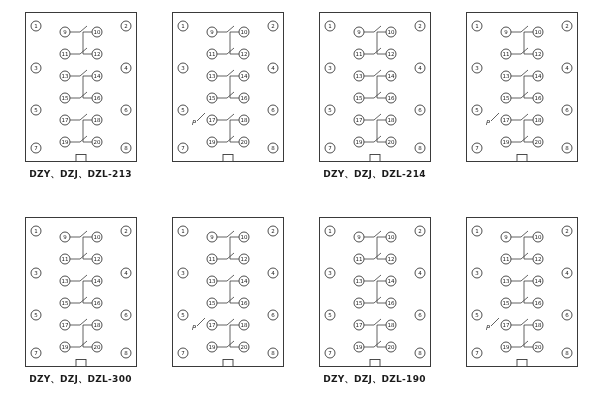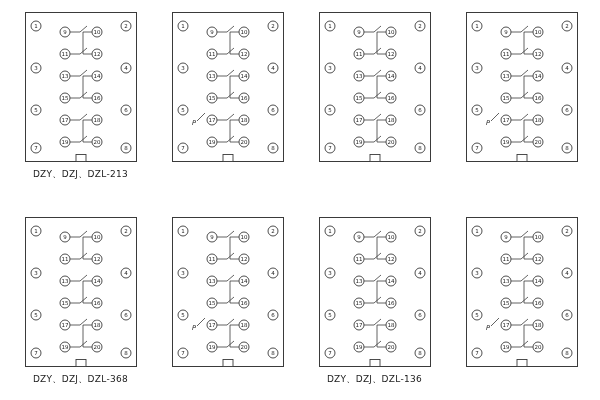--- a/index.html
+++ b/index.html
@@ -23,20 +23,21 @@
     margin:0;
     display:flex;flex-direction:column;align-items:center;
   }
   figure.diagram svg{display:block;}
   figcaption{
     font-size:9px;
     color:#1a1a1a;
     margin-top:6px;
     letter-spacing:.3px;
     white-space:nowrap;
+    font-weight:bold;
   }
 </style>
 </head>
 <body>
 
 <div class="board">
     <figure class="diagram">
     <svg width="112" height="150" viewBox="0 0 112 150">
         <rect x="0.5" y="0.5" width="111" height="149" fill="none" stroke="#3a3a3a" stroke-width="1"></rect>
         <rect x="51" y="142.5" width="10" height="7" fill="#ffffff" stroke="#3a3a3a" stroke-width="0.9"></rect>
@@ -174,20 +175,21 @@
         <text x="72" y="132" text-anchor="middle" font-size="5.5" fill="#1a1a1a">20</text>
         <circle cx="101" cy="14" r="5" fill="#ffffff" stroke="#3a3a3a" stroke-width="0.9"></circle>
         <text x="101" y="16" text-anchor="middle" font-size="5.5" fill="#1a1a1a">2</text>
         <circle cx="101" cy="56" r="5" fill="#ffffff" stroke="#3a3a3a" stroke-width="0.9"></circle>
         <text x="101" y="58" text-anchor="middle" font-size="5.5" fill="#1a1a1a">4</text>
         <circle cx="101" cy="98" r="5" fill="#ffffff" stroke="#3a3a3a" stroke-width="0.9"></circle>
         <text x="101" y="100" text-anchor="middle" font-size="5.5" fill="#1a1a1a">6</text>
         <circle cx="101" cy="136" r="5" fill="#ffffff" stroke="#3a3a3a" stroke-width="0.9"></circle>
         <text x="101" y="138" text-anchor="middle" font-size="5.5" fill="#1a1a1a">8</text>
       </svg>
+    <figcaption>DZY、DZJ、DZL-214</figcaption>
   </figure>
     <figure class="diagram">
     <svg width="112" height="150" viewBox="0 0 112 150">
         <rect x="0.5" y="0.5" width="111" height="149" fill="none" stroke="#3a3a3a" stroke-width="1"></rect>
         <rect x="51" y="142.5" width="10" height="7" fill="#ffffff" stroke="#3a3a3a" stroke-width="0.9"></rect>
         <path d="M45 20 H55 M55 20 L62 14 M67 20 H58 M45 42 H55 M55 42 L62 36 M67 42 H58 M58 20 V 42 M45 64 H55 M55 64 L62 58 M67 64 H58 M45 86 H55 M55 86 L62 80 M67 86 H58 M58 64 V 86 M45 108 H55 M55 108 L62 102 M67 108 H58 M45 130 H55 M55 130 L62 124 M67 130 H58 M58 108 V 130 " fill="none" stroke="#3a3a3a" stroke-width="0.8"></path>
         <circle cx="11" cy="14" r="5" fill="#ffffff" stroke="#3a3a3a" stroke-width="0.9"></circle>
         <text x="11" y="16" text-anchor="middle" font-size="5.5" fill="#1a1a1a">1</text>
         <circle cx="11" cy="56" r="5" fill="#ffffff" stroke="#3a3a3a" stroke-width="0.9"></circle>
         <text x="11" y="58" text-anchor="middle" font-size="5.5" fill="#1a1a1a">3</text>
@@ -272,21 +274,21 @@
         <text x="72" y="132" text-anchor="middle" font-size="5.5" fill="#1a1a1a">20</text>
         <circle cx="101" cy="14" r="5" fill="#ffffff" stroke="#3a3a3a" stroke-width="0.9"></circle>
         <text x="101" y="16" text-anchor="middle" font-size="5.5" fill="#1a1a1a">2</text>
         <circle cx="101" cy="56" r="5" fill="#ffffff" stroke="#3a3a3a" stroke-width="0.9"></circle>
         <text x="101" y="58" text-anchor="middle" font-size="5.5" fill="#1a1a1a">4</text>
         <circle cx="101" cy="98" r="5" fill="#ffffff" stroke="#3a3a3a" stroke-width="0.9"></circle>
         <text x="101" y="100" text-anchor="middle" font-size="5.5" fill="#1a1a1a">6</text>
         <circle cx="101" cy="136" r="5" fill="#ffffff" stroke="#3a3a3a" stroke-width="0.9"></circle>
         <text x="101" y="138" text-anchor="middle" font-size="5.5" fill="#1a1a1a">8</text>
       </svg>
-    <figcaption>DZY、DZJ、DZL-368</figcaption>
+    <figcaption>DZY、DZJ、DZL-300</figcaption>
   </figure>
     <figure class="diagram">
     <svg width="112" height="150" viewBox="0 0 112 150">
         <rect x="0.5" y="0.5" width="111" height="149" fill="none" stroke="#3a3a3a" stroke-width="1"></rect>
         <rect x="51" y="142.5" width="10" height="7" fill="#ffffff" stroke="#3a3a3a" stroke-width="0.9"></rect>
         <path d="M45 20 H55 M55 20 L62 14 M67 20 H58 M45 42 H55 M55 42 L62 36 M67 42 H58 M58 20 V 42 M45 64 H55 M55 64 L62 58 M67 64 H58 M45 86 H55 M55 86 L62 80 M67 86 H58 M58 64 V 86 M45 108 H55 M55 108 L62 102 M67 108 H58 M45 130 H55 M55 130 L62 124 M67 130 H58 M58 108 V 130 " fill="none" stroke="#3a3a3a" stroke-width="0.8"></path>
         <circle cx="11" cy="14" r="5" fill="#ffffff" stroke="#3a3a3a" stroke-width="0.9"></circle>
         <text x="11" y="16" text-anchor="middle" font-size="5.5" fill="#1a1a1a">1</text>
         <circle cx="11" cy="56" r="5" fill="#ffffff" stroke="#3a3a3a" stroke-width="0.9"></circle>
         <text x="11" y="58" text-anchor="middle" font-size="5.5" fill="#1a1a1a">3</text>
@@ -371,21 +373,21 @@
         <text x="72" y="132" text-anchor="middle" font-size="5.5" fill="#1a1a1a">20</text>
         <circle cx="101" cy="14" r="5" fill="#ffffff" stroke="#3a3a3a" stroke-width="0.9"></circle>
         <text x="101" y="16" text-anchor="middle" font-size="5.5" fill="#1a1a1a">2</text>
         <circle cx="101" cy="56" r="5" fill="#ffffff" stroke="#3a3a3a" stroke-width="0.9"></circle>
         <text x="101" y="58" text-anchor="middle" font-size="5.5" fill="#1a1a1a">4</text>
         <circle cx="101" cy="98" r="5" fill="#ffffff" stroke="#3a3a3a" stroke-width="0.9"></circle>
         <text x="101" y="100" text-anchor="middle" font-size="5.5" fill="#1a1a1a">6</text>
         <circle cx="101" cy="136" r="5" fill="#ffffff" stroke="#3a3a3a" stroke-width="0.9"></circle>
         <text x="101" y="138" text-anchor="middle" font-size="5.5" fill="#1a1a1a">8</text>
       </svg>
-    <figcaption>DZY、DZJ、DZL-136</figcaption>
+    <figcaption>DZY、DZJ、DZL-190</figcaption>
   </figure>
     <figure class="diagram">
     <svg width="112" height="150" viewBox="0 0 112 150">
         <rect x="0.5" y="0.5" width="111" height="149" fill="none" stroke="#3a3a3a" stroke-width="1"></rect>
         <rect x="51" y="142.5" width="10" height="7" fill="#ffffff" stroke="#3a3a3a" stroke-width="0.9"></rect>
         <path d="M45 20 H55 M55 20 L62 14 M67 20 H58 M45 42 H55 M55 42 L62 36 M67 42 H58 M58 20 V 42 M45 64 H55 M55 64 L62 58 M67 64 H58 M45 86 H55 M55 86 L62 80 M67 86 H58 M58 64 V 86 M45 108 H55 M55 108 L62 102 M67 108 H58 M45 130 H55 M55 130 L62 124 M67 130 H58 M58 108 V 130 " fill="none" stroke="#3a3a3a" stroke-width="0.8"></path>
         <circle cx="11" cy="14" r="5" fill="#ffffff" stroke="#3a3a3a" stroke-width="0.9"></circle>
         <text x="11" y="16" text-anchor="middle" font-size="5.5" fill="#1a1a1a">1</text>
         <circle cx="11" cy="56" r="5" fill="#ffffff" stroke="#3a3a3a" stroke-width="0.9"></circle>
         <text x="11" y="58" text-anchor="middle" font-size="5.5" fill="#1a1a1a">3</text>

